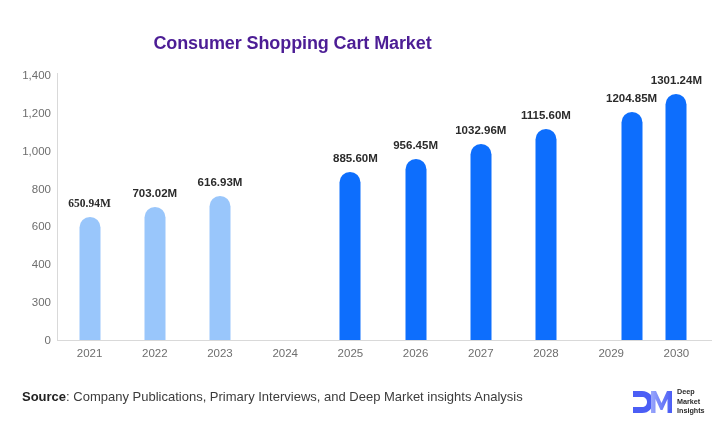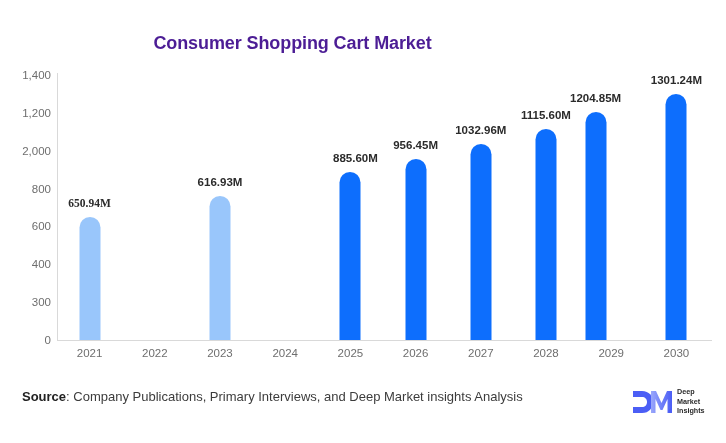--- a/index.html
+++ b/index.html
@@ -173,54 +173,58 @@
 <div id="figure">
 
   <div id="chart-title">Consumer Shopping Cart Market</div>
 
   <div id="y-ticks">
       <div class="y-tick" style="top: 265px;">0</div>
       <div class="y-tick" style="top: 227.143px;">300</div>
       <div class="y-tick" style="top: 189.286px;">400</div>
       <div class="y-tick" style="top: 151.429px;">600</div>
       <div class="y-tick" style="top: 113.571px;">800</div>
-      <div class="y-tick" style="top: 75.7143px;">2,000</div>
+      <div class="y-tick" style="top: 75.7143px;">1,000</div>
       <div class="y-tick" style="top: 37.8571px;">1,200</div>
       <div class="y-tick" style="top: 0px;">1,400</div>
     </div>
 
   <div id="y-axis-line"></div>
   <div id="x-axis-line"></div>
 
   <div id="plot-area">
       <div class="bar-group" style="left: 0px; font-family: Liberation Serif, serif;">
         <div class="bar" style="height: 123.214px; background: rgb(153, 198, 251);"></div>
         <div class="bar-label" style="bottom: 131.214px;">650.94M</div>
       </div>
+      <div class="bar-group" style="left: 65.2px;">
+        <div class="bar" style="height: 133.072px; background: rgb(153, 198, 251);"></div>
+        <div class="bar-label" style="bottom: 141.072px;">703.02M</div>
+      </div>
       <div class="bar-group" style="left: 130.4px;">
         <div class="bar" style="height: 143.717px; background: rgb(153, 198, 251);"></div>
         <div class="bar-label" style="bottom: 151.717px;">616.93M</div>
       </div>
       <div class="bar-group" style="left: 260.8px;">
         <div class="bar" style="height: 167.631px; background: rgb(13, 110, 253);"></div>
         <div class="bar-label" style="bottom: 175.631px; padding-left: 10px;">885.60M</div>
       </div>
       <div class="bar-group" style="left: 326px;">
         <div class="bar" style="height: 181.042px; background: rgb(13, 110, 253);"></div>
         <div class="bar-label" style="bottom: 189.042px;">956.45M</div>
       </div>
       <div class="bar-group" style="left: 391.2px;">
         <div class="bar" style="height: 195.525px; background: rgb(13, 110, 253);"></div>
         <div class="bar-label" style="bottom: 203.525px;">1032.96M</div>
       </div>
       <div class="bar-group" style="left: 456.4px;">
         <div class="bar" style="height: 211.167px; background: rgb(13, 110, 253);"></div>
         <div class="bar-label" style="bottom: 219.167px;">1115.60M</div>
       </div>
-      <div class="bar-group" style="left: 506px;">
+      <div class="bar-group" style="left: 542px;">
         <div class="bar" style="height: 228.061px; background: rgb(13, 110, 253);"></div>
         <div class="bar-label" style="bottom: 236.061px;">1204.85M</div>
       </div>
       <div class="bar-group" style="left: 586.8px;">
         <div class="bar" style="height: 246.306px; background: rgb(13, 110, 253);"></div>
         <div class="bar-label" style="bottom: 254.306px;">1301.24M</div>
       </div>
     </div>
 
   <div id="x-ticks">

